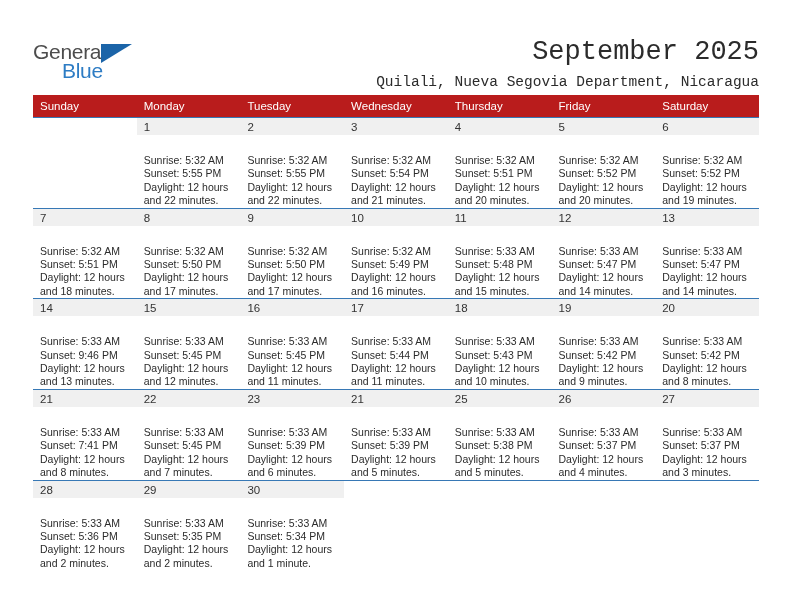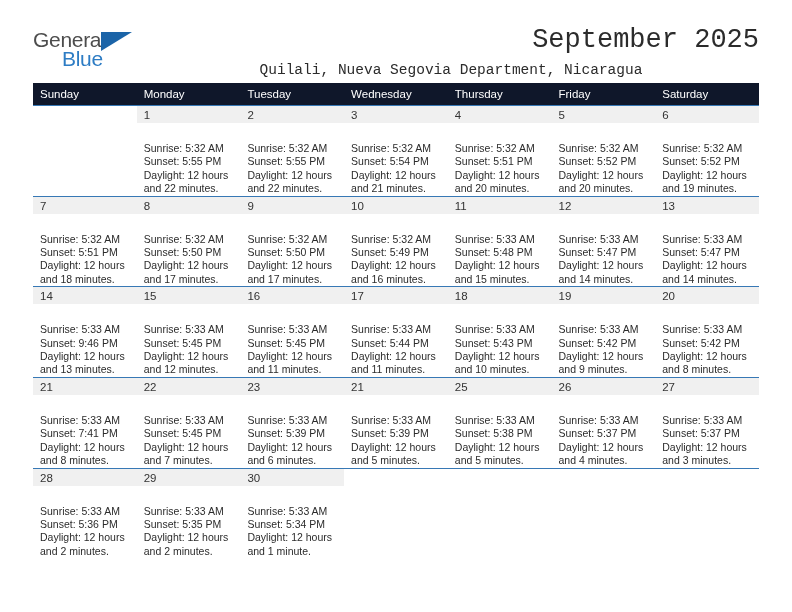--- a/index.html
+++ b/index.html
@@ -12,21 +12,21 @@
     background: #ffffff;
     font-family: "Liberation Sans", sans-serif;
     color: #000000;
     overflow: hidden;
   }
   .page {
     width: 792px;
     height: 612px;
     position: relative;
     box-sizing: border-box;
-    padding: 0 33px;
+    padding: 12px 33px;
   }
 
   
   .header {
     display: flex;
     align-items: flex-start;
     justify-content: space-between;
     padding-top: 26px;
     height: 72px;
     box-sizing: border-box;
@@ -74,32 +74,31 @@
     color: #2b2b2b;
     font-weight: normal;
     line-height: 1.05;
     margin: 0;
   }
   .cal-subtitle {
     font-size: 14.5px;
     color: #2b2b2b;
     margin: 9px 0 0 0;
     line-height: 1.1;
-    text-align: center;
   }
 
   
   .calendar {
     width: 726px;
     border-collapse: collapse;
     table-layout: fixed;
     margin-top: 11px;
   }
   .calendar th {
-    background: #0f172a;
+    background: #b91c1c;
     color: #ffffff;
     font-weight: normal;
     font-size: 11.5px;
     text-align: left;
     padding: 5px 0 5px 7px;
     height: 19px;
     box-sizing: border-box;
     border: none;
   }
   .calendar td {

